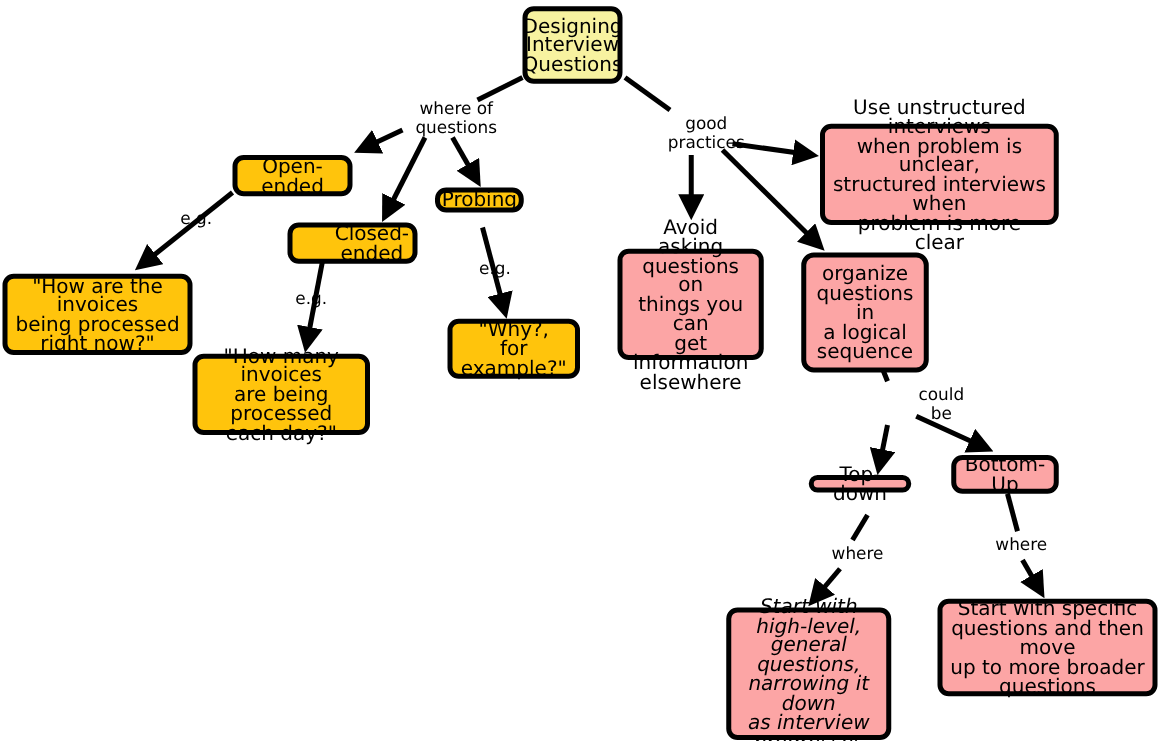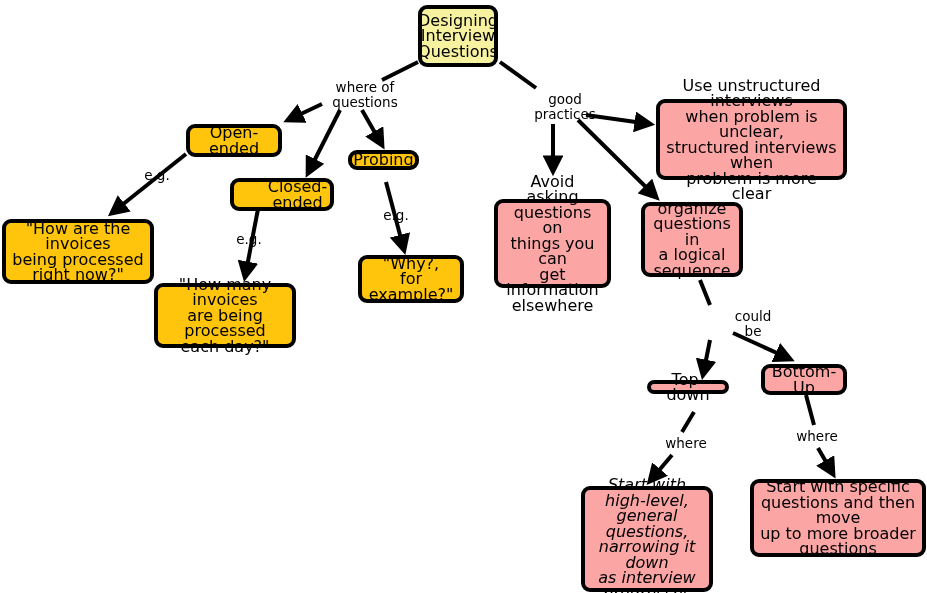--- a/index.html
+++ b/index.html
@@ -125,21 +125,21 @@
 structured interviews when
 problem is more clear</span>
       </div>
       <div class="node cyan" style="left: 494px; top: 176px; width: 117px; height: 89px; margin-top: 23px;">
         <span class="node-text">Avoid asking
 questions on
 things you can
 get information
 elsewhere</span>
       </div>
-      <div class="node cyan" style="left: 641px; top: 202px; width: 102px; height: 75px;">
+      <div class="node cyan" style="left: 641px; top: 202px; width: 102px; height: 96px; border-radius: 10px;">
         <span class="node-text">organize
 questions in
 a logical
 sequence</span>
       </div>
       <div class="node cyan" style="left: 647px; top: 380px; width: 82px; height: 14px;">
         <span class="node-text">Top-down</span>
       </div>
       <div class="node cyan" style="left: 761px; top: 364px; width: 86px; height: 31px;">
         <span class="node-text">Bottom-Up</span>

